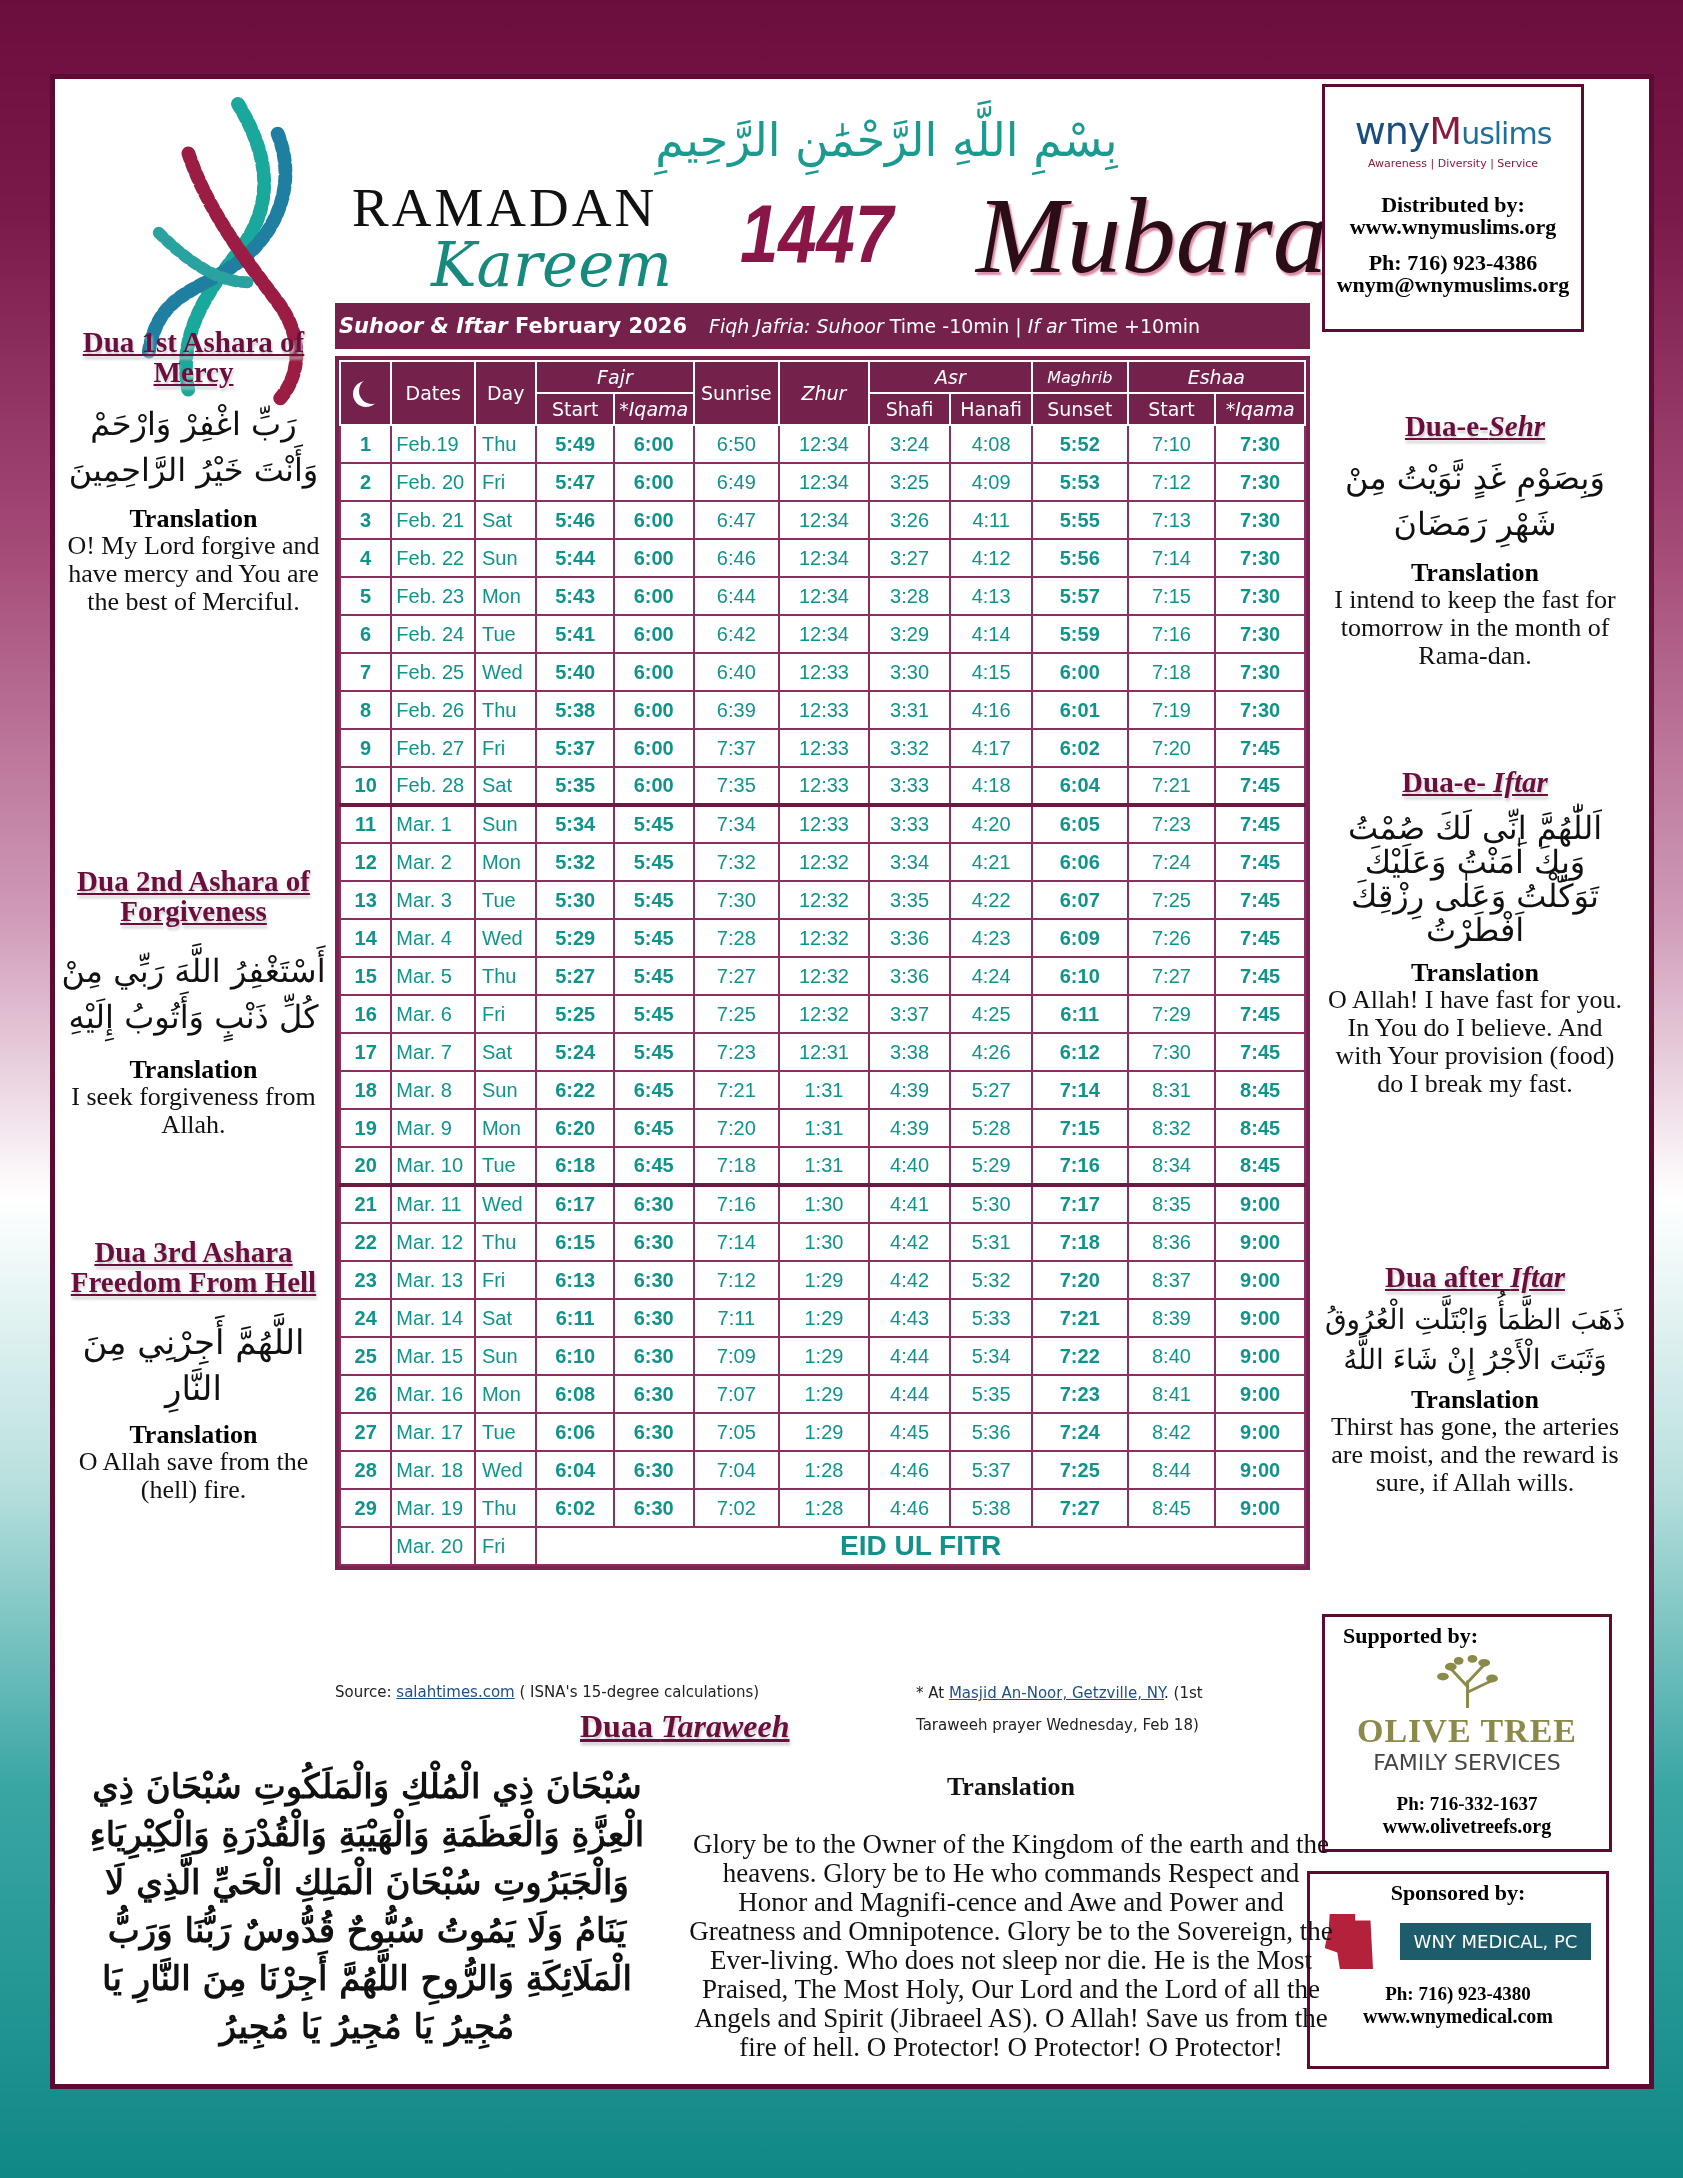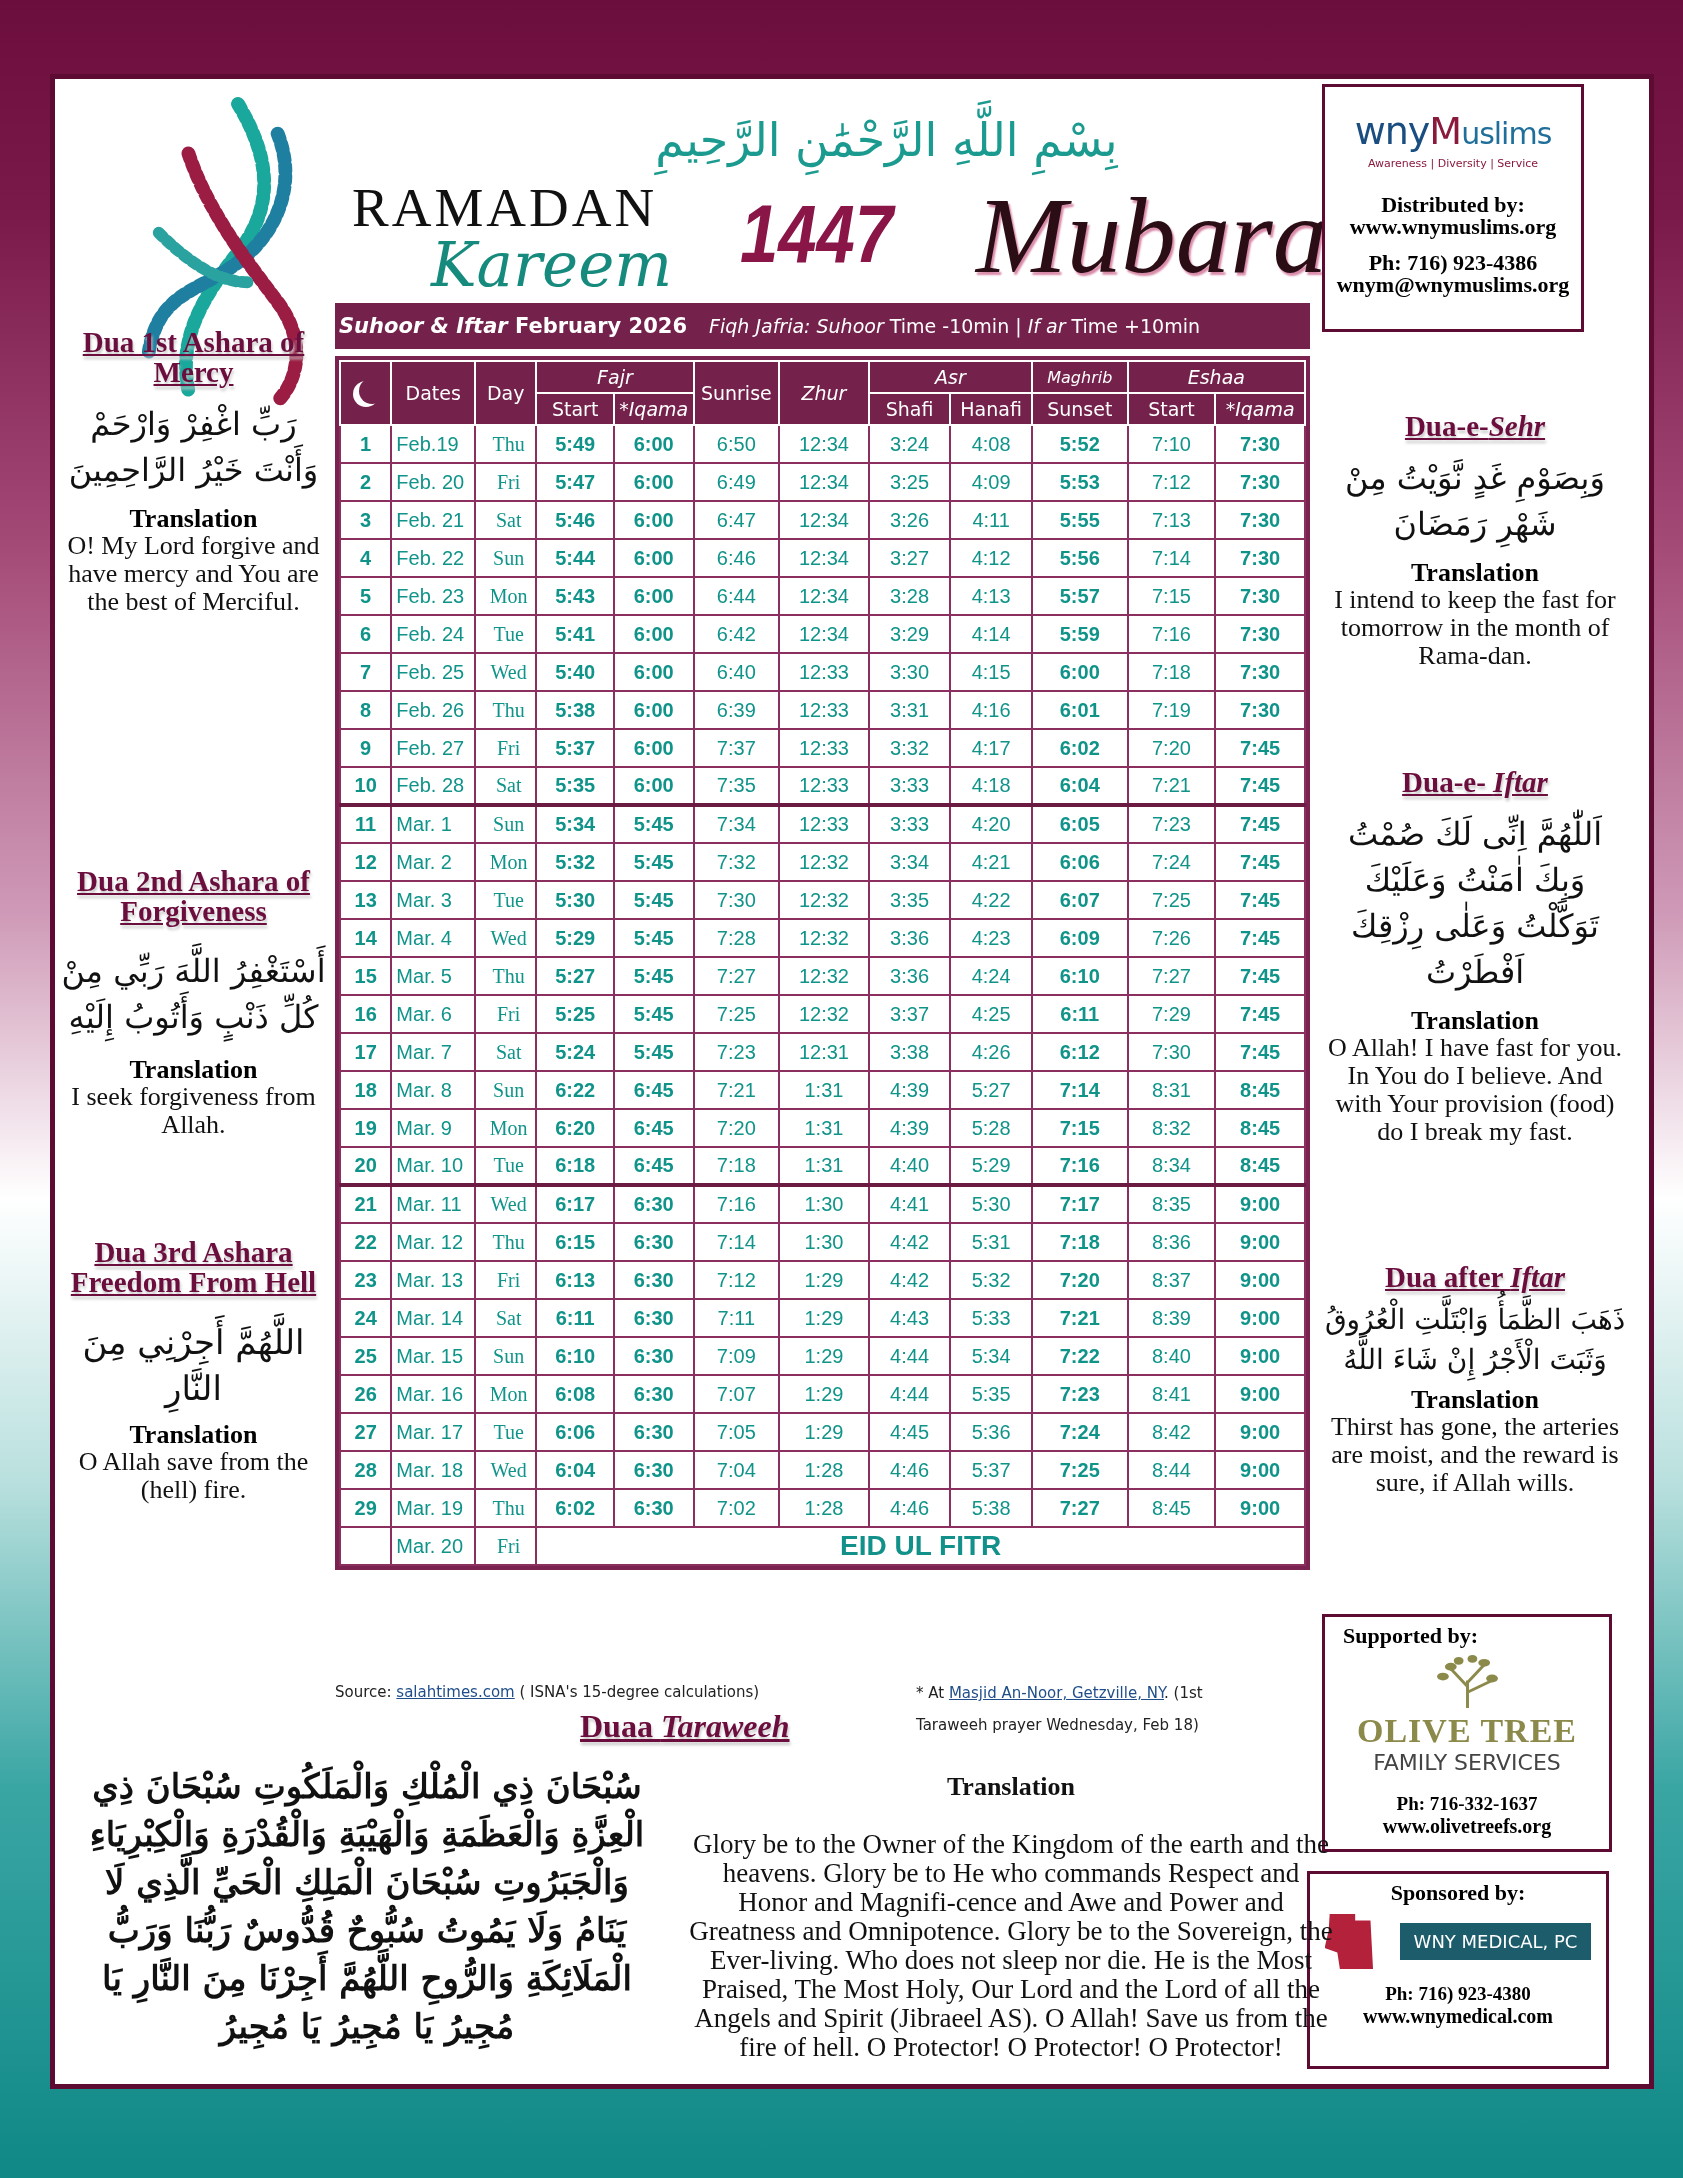--- a/index.html
+++ b/index.html
@@ -60,21 +60,21 @@
     font-size: 19px; border: 2px solid #ffffff; height: 32px; padding: 0;
   }
   th.it { font-style: italic; }
   th.small { font-size: 16px; }
   td {
     border: 2px solid #8a2f5e; height: 38px; text-align: center; font-size: 20px; color: #10948a;
     font-family: "Liberation Sans", sans-serif; padding: 0;
   }
   td.b { font-weight: bold; }
   td.date { text-align: left; padding-left: 4px; }
-  td.day { text-align: center; padding-left: 6px; font-family: Liberation Serif, serif; }
+  td.day { text-align: left; padding-left: 6px; }
   tr.sec-top td { border-top: 4px solid #6b1a41; }
   td.eid { font-size: 28px; font-weight: bold; color: #12908a; }
   .moon-icon { display: inline-block; width: 26px; height: 26px; border-radius: 50%; box-shadow: -6px 3px 0 0 #fff; transform: translateX(6px); }
 
   
   .side { position: absolute; text-align: center; font-family: "Liberation Serif", serif; }
   .dua-title {
     color: #6b0d3d; font-weight: bold; font-size: 29px; line-height: 30px; text-decoration: underline;
     text-shadow: 1px 3px 3px #c7c7c7;
   }
@@ -618,21 +618,21 @@
 
   <div class="side" style="left:1269px; top:332px; width:302px;">
     <div class="dua-title"><span>Dua-e-</span><i>Sehr</i></div>
     <div class="arabic">وَبِصَوْمِ غَدٍ نَّوَيْتُ مِنْ شَهْرِ رَمَضَانَ</div>
     <div class="trans-head">Translation</div>
     <div class="trans-body">I intend to keep the fast for tomorrow in the month of Rama-dan.</div>
   </div>
 
   <div class="side" style="left:1269px; top:688px; width:302px;">
     <div class="dua-title"><span>Dua-e- </span><i>Iftar</i></div>
-    <div class="arabic" style="line-height:46px;">اَللّٰهُمَّ اِنِّى لَكَ صُمْتُ وَبِكَ اٰمَنْتُ وَعَلَيْكَ تَوَكَّلْتُ وَعَلٰى رِزْقِكَ اَفْطَرْتُ</div>
+    <div class="arabic" style="line-height:34px;">اَللّٰهُمَّ اِنِّى لَكَ صُمْتُ وَبِكَ اٰمَنْتُ وَعَلَيْكَ تَوَكَّلْتُ وَعَلٰى رِزْقِكَ اَفْطَرْتُ</div>
     <div class="trans-head">Translation</div>
     <div class="trans-body">O Allah! I have fast for you. In You do I believe. And with Your provision (food) do I break my fast.</div>
   </div>
 
   <div class="side" style="left:1269px; top:1183px; width:302px;">
     <div class="dua-title"><span>Dua after </span><i>Iftar</i></div>
     <div class="arabic" style="font-size:28px; line-height:40px; margin:8px 0 6px 0;">ذَهَبَ الظَّمَأُ وَابْتَلَّتِ الْعُرُوقُ وَثَبَتَ الْأَجْرُ إِنْ شَاءَ اللَّهُ</div>
     <div class="trans-head">Translation</div>
     <div class="trans-body">Thirst has gone, the arteries are moist, and the reward is sure, if Allah wills.</div>
   </div>

